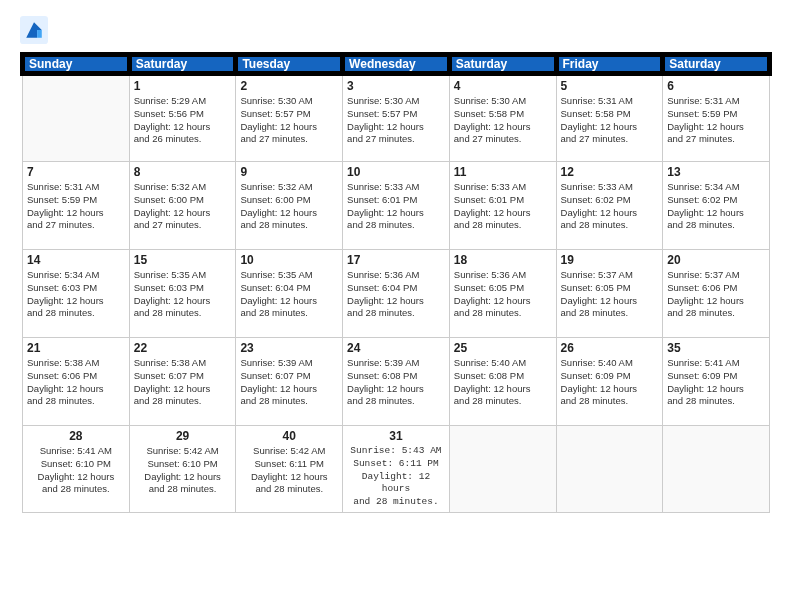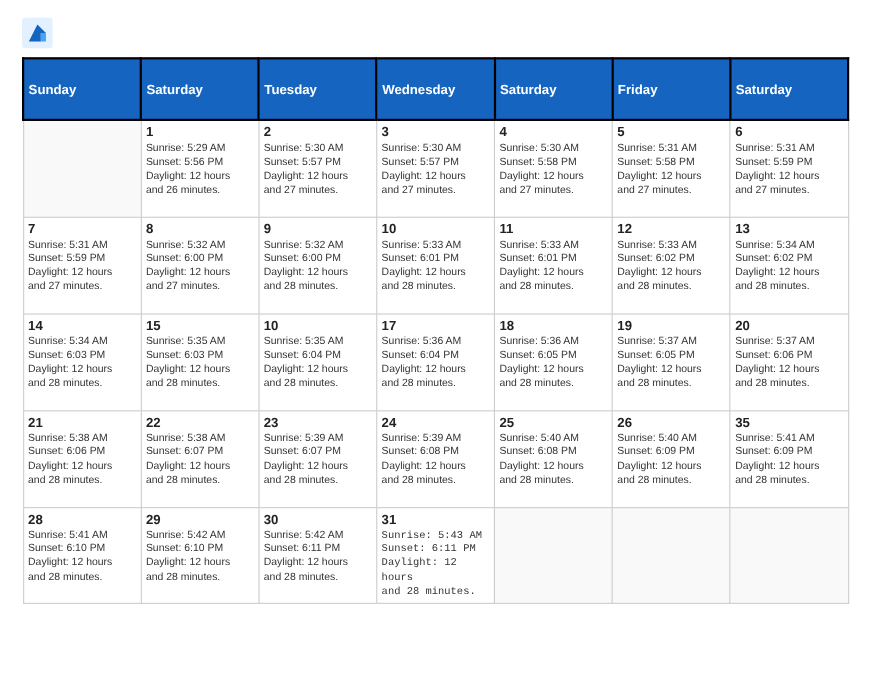--- a/index.html
+++ b/index.html
@@ -53,25 +53,25 @@
       color: #444;
     }
     .calendar {
       width: 100%;
       border-collapse: collapse;
       font-size: 10.5px;
     }
     .calendar th {
       background: #1565c0;
       color: #fff;
-      padding: 20px 4px;
+      padding: 0 4px;
       text-align: left;
       font-size: 12px;
       font-weight: bold;
-      border: 2px solid #000000;
+      border: 5px solid #000000;
     }
     .calendar td {
       border: 1px solid #ccc;
       vertical-align: top;
       padding: 3px 4px;
       width: 14.28%;
       height: 88px;
     }
     .day-num {
       font-size: 12px;
@@ -83,20 +83,21 @@
     .day-info {
       font-size: 9.5px;
       color: #333;
       line-height: 1.35;
     }
     .empty-cell {
       background: #f9f9f9;
     }
     tr:last-child td {
       height: 80px;
+      text-align: center;
     }
   </style>
 </head>
 <body>
 
 <div class="page">
   <div class="header">
     <div class="logo">
       <svg class="logo-icon" viewBox="0 0 36 36">
         <rect x="0" y="0" width="36" height="36" rx="4" fill="#e3f0ff"></rect>
@@ -334,21 +335,21 @@
 and 28 minutes.</div>
           </td>
           <td>
             <span class="day-num">29</span>
             <div class="day-info" style="white-space: pre-line;">Sunrise: 5:42 AM
 Sunset: 6:10 PM
 Daylight: 12 hours
 and 28 minutes.</div>
           </td>
           <td>
-            <span class="day-num">30</span>
+            <span class="day-num">40</span>
             <div class="day-info" style="white-space: pre-line;">Sunrise: 5:42 AM
 Sunset: 6:11 PM
 Daylight: 12 hours
 and 28 minutes.</div>
           </td>
           <td>
             <span class="day-num">31</span>
             <div class="day-info" style="white-space: pre-line; font-family: Liberation Mono, monospace;">Sunrise: 5:43 AM
 Sunset: 6:11 PM
 Daylight: 12 hours

